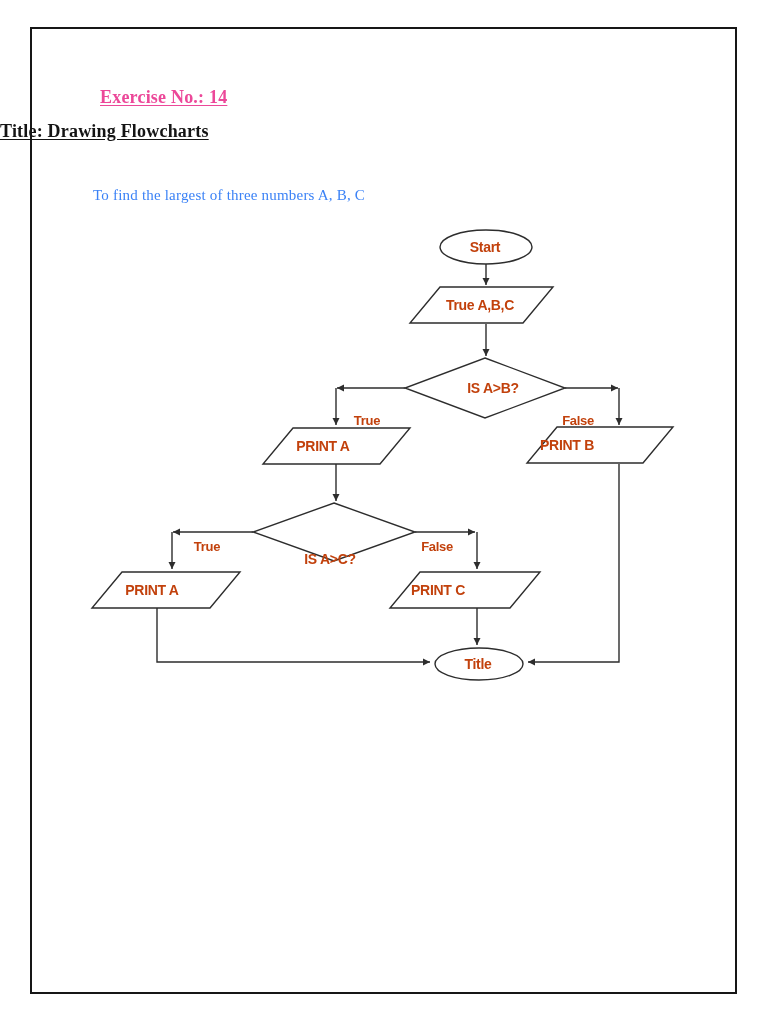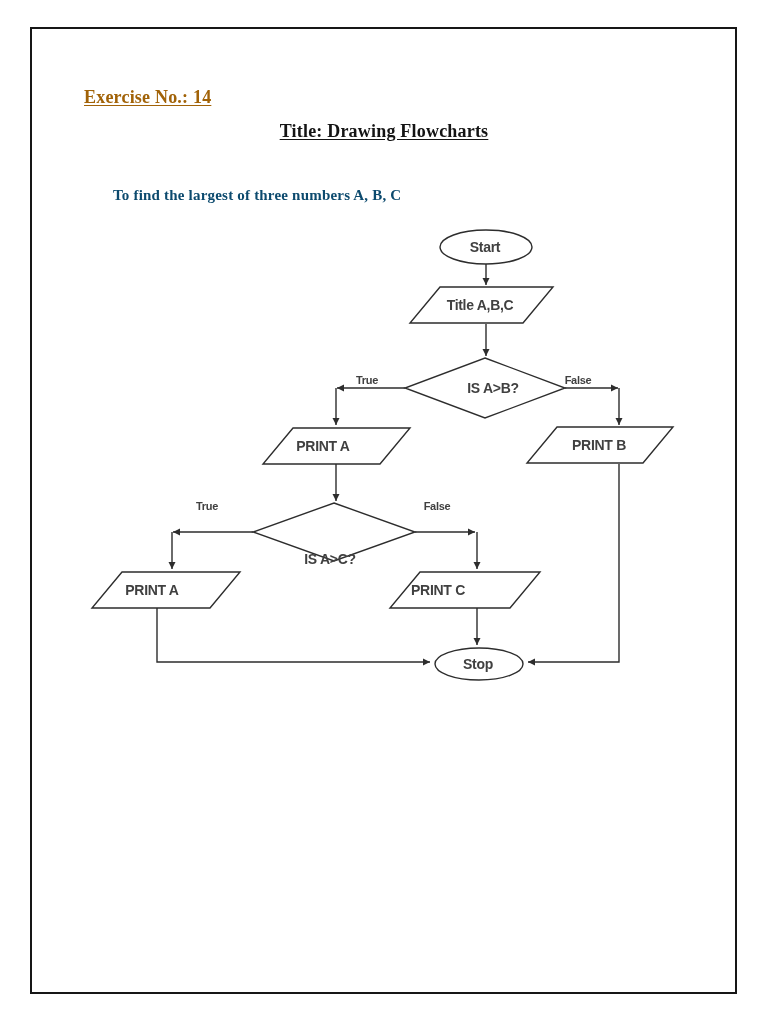--- a/index.html
+++ b/index.html
@@ -12,62 +12,61 @@
   }
   .page-border{
     position:absolute;
     left:30px;top:27px;
     width:707px;height:967px;
     box-sizing:border-box;
     border:2px solid #161616;
     background:#ffffff;
   }
   .h-exercise{
-    position:absolute;left:84px;top:87px;
+    position:absolute;left:100px;top:87px;
     font-family:"Liberation Serif", serif;
     font-weight:700;font-size:18px;
-    color:#a16207;
+    color:#ec4899;
     text-decoration:underline;
     text-underline-offset:2px;
     letter-spacing:0.2px;
     white-space:nowrap;
   }
   .h-title{
     position:absolute;left:0;top:121px;width:768px;
-    text-align:center;
     font-family:"Liberation Serif", serif;
     font-weight:700;font-size:18px;
     color:#141414;
     letter-spacing:0.2px;
   }
   .h-title span{text-decoration:underline;text-underline-offset:2px;}
   .h-sub{
     position:absolute;left:93px;top:187px;
     font-family:"Liberation Serif", serif;
-    font-weight:700;font-size:15px;
-    color:#0c4a6e;
+    font-weight:400;font-size:15px;
+    color:#3b82f6;
     letter-spacing:0.2px;
     white-space:nowrap;
-    margin-left:20px;
   }
   .flow{
     position:absolute;left:0;top:0;
   }
   .flabel{
     position:absolute;
     transform:translate(-50%,-50%);
     font-family:"Liberation Sans", sans-serif;
     font-weight:700;
     font-size:14px;
     letter-spacing:-0.3px;
-    color:#404040;
+    color:#c2410c;
     white-space:nowrap;
   }
   .branch{
-    font-size:11px;
+    font-size:13px;
+    margin-top:40px;
   }
   .shape{
     fill:#ffffff;
     stroke:#2d2d2d;
     stroke-width:1.4;
   }
   .conn{
     fill:none;
     stroke:#2d2d2d;
     stroke-width:1.4;
@@ -110,26 +109,26 @@
     <polygon class="shape" points="485,358 565,388 485,418 405,388"></polygon>
     <polygon class="shape" points="293,428 410,428 380,464 263,464"></polygon>
     <polygon class="shape" points="557,427 673,427 643,463 527,463"></polygon>
     <polygon class="shape" points="334,503 415,532 334,561 253,532"></polygon>
     <polygon class="shape" points="122,572 240,572 210,608 92,608"></polygon>
     <polygon class="shape" points="420,572 540,572 510,608 390,608"></polygon>
     <ellipse class="shape" cx="479" cy="664" rx="44" ry="16"></ellipse>
   </svg>
 
   <div class="flabel" style="left:485px;top:247px">Start</div>
-  <div class="flabel" style="left:480px;top:305px">Title A,B,C</div>
+  <div class="flabel" style="left:480px;top:305px">True A,B,C</div>
   <div class="flabel" style="left:493px;top:388px">IS A&gt;B?</div>
   <div class="flabel" style="left:323px;top:446px">PRINT A</div>
-  <div class="flabel" style="left:599px;top:445px">PRINT B</div>
+  <div class="flabel" style="left:567px;top:445px">PRINT B</div>
   <div class="flabel" style="left:330px;top:559px">IS A&gt;C?</div>
   <div class="flabel" style="left:152px;top:590px">PRINT A</div>
   <div class="flabel" style="left:438px;top:590px">PRINT C</div>
-  <div class="flabel" style="left:478px;top:664px">Stop</div>
+  <div class="flabel" style="left:478px;top:664px">Title</div>
 
   <div class="flabel branch" style="left:367px;top:380px">True</div>
   <div class="flabel branch" style="left:578px;top:380px">False</div>
   <div class="flabel branch" style="left:207px;top:506px">True</div>
   <div class="flabel branch" style="left:437px;top:506px">False</div>
 </div>
 
 </body></html>

